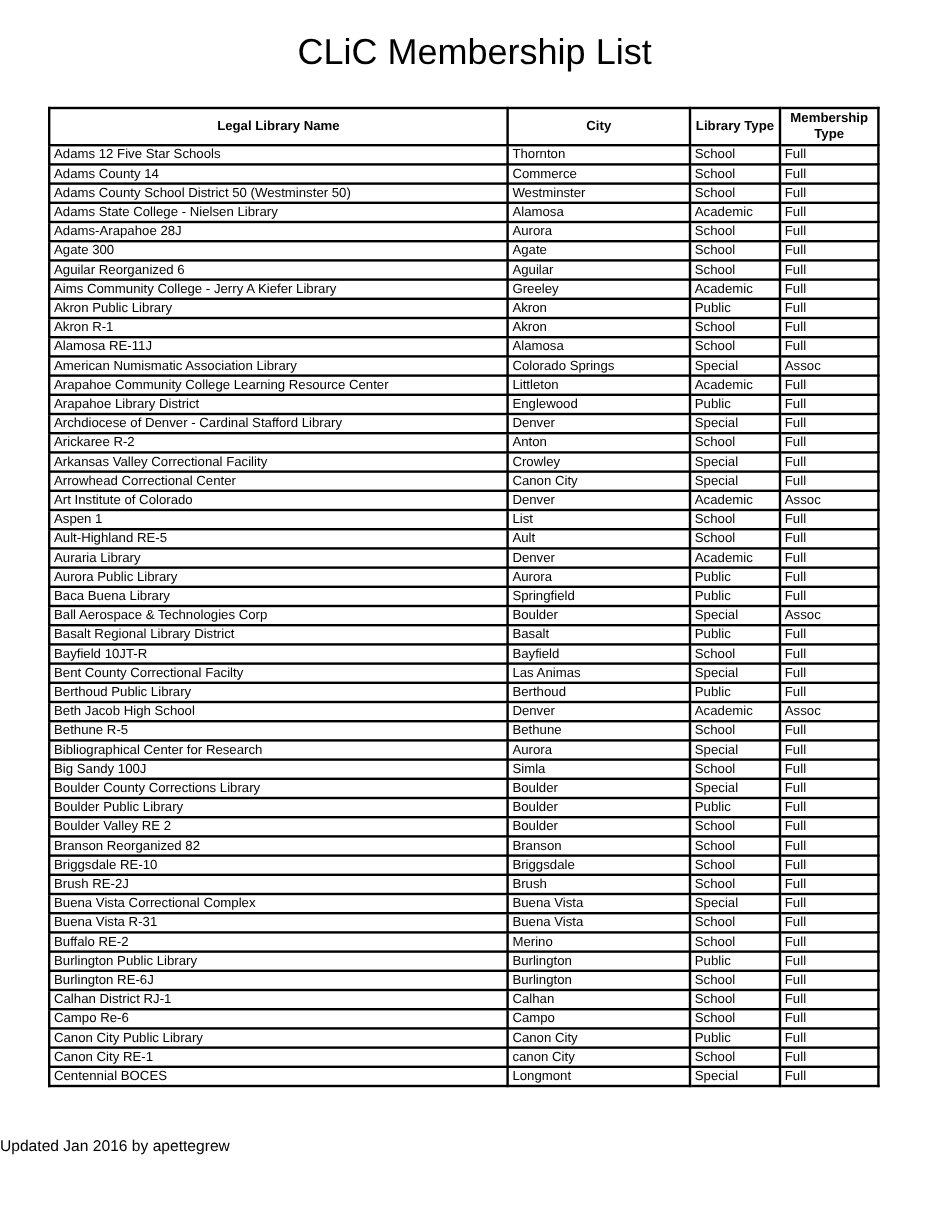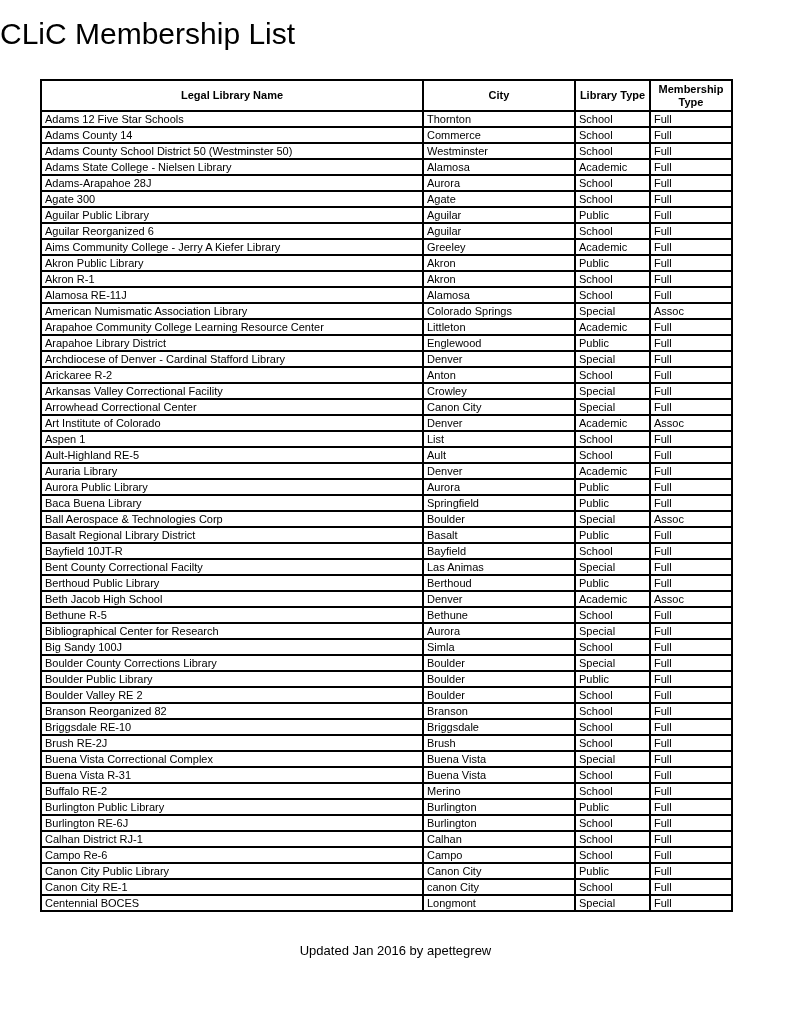--- a/index.html
+++ b/index.html
@@ -11,22 +11,22 @@
   }
   .page {
     position: relative;
     width: 791px;
     height: 1024px;
     background: #ffffff;
     overflow: hidden;
   }
   .doc-title {
     margin: 0;
-    padding-top: 16px;
-    text-align: left;
+    padding-top: 26px;
+    text-align: center;
     font-size: 30px;
     font-weight: 500;
     letter-spacing: 0px;
     line-height: 36px;
   }
   table.membership {
     border-collapse: collapse;
     table-layout: fixed;
     width: 691px;
     margin: 27px 0 0 40px;
@@ -53,22 +53,21 @@
     text-align: left;
     vertical-align: middle;
     height: 12px;
     line-height: 12px;
     padding: 1px 1px 1px 3px;
     white-space: nowrap;
     overflow: hidden;
   }
   .footer-note {
     margin: 0;
-    padding-top: 31px;
-    text-align: center;
+    padding-top: 41px;
     font-size: 13px;
     line-height: 16px;
   }
 </style>
 </head>
 <body>
 
 <div class="page">
   <h1 class="doc-title">CLiC Membership List</h1>
 
@@ -124,26 +123,20 @@
     <td>Full</td>
   </tr>
 
   <tr>
     <td>Agate  300</td>
     <td>Agate</td>
     <td>School</td>
     <td>Full</td>
   </tr>
 
-  <tr>
-    <td>Aguilar Public Library</td>
-    <td>Aguilar</td>
-    <td>Public</td>
-    <td>Full</td>
-  </tr>
 
   <tr>
     <td>Aguilar Reorganized  6</td>
     <td>Aguilar</td>
     <td>School</td>
     <td>Full</td>
   </tr>
 
   <tr>
     <td>Aims Community College - Jerry A Kiefer Library</td>

